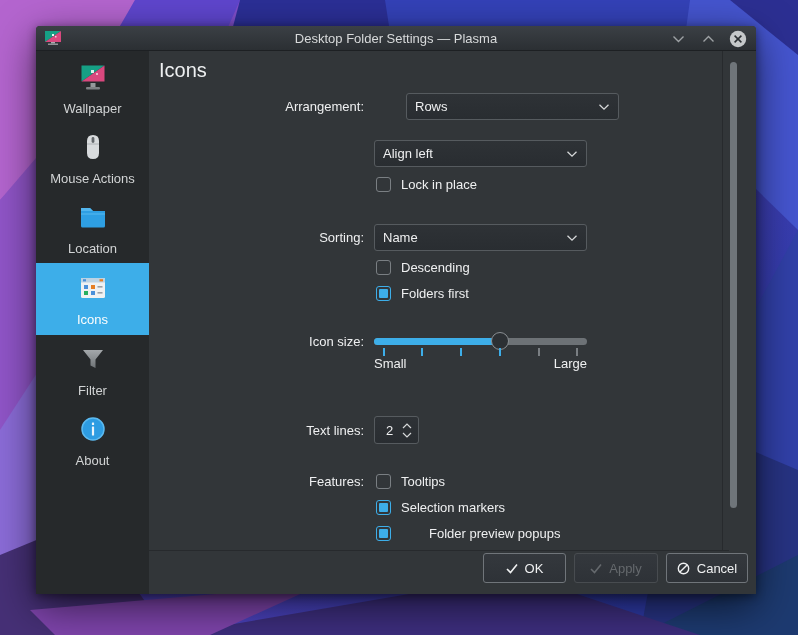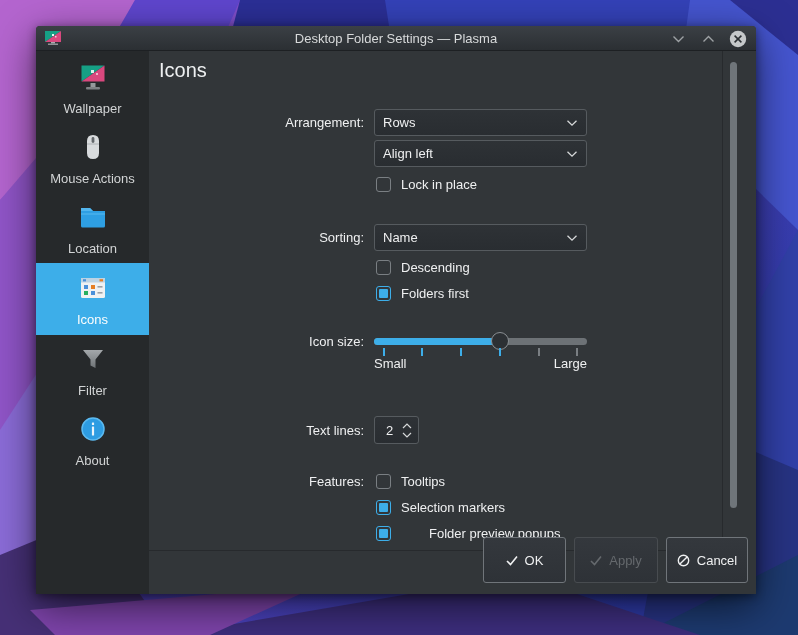--- a/index.html
+++ b/index.html
@@ -67,21 +67,21 @@
           background:linear-gradient(#2e3236,#292d31); display:flex; align-items:center; }
   .spin .val { flex:1; text-align:center; padding-left:2px; }
   .spin .arrows { display:flex; flex-direction:column; gap:3px; padding-right:6px; }
 
   .scroll-vline { position:absolute; left:573px; top:0; width:1px; height:499px; background:#272a2d; }
   .scroll-hline { position:absolute; left:0; top:499px; width:580px; height:1px; background:#272a2d; }
   .scroll-thumb { position:absolute; left:581px; top:11px; width:7px; height:446px;
                   border-radius:3.5px; background:#6f757a; }
 
   .btn-row { position:absolute; right:8px; bottom:11px; display:flex; gap:8px; }
-  .btn { height:46px; border:1px solid #70757a; border-radius:3px; color:#eff0f1;
+  .btn { height:30px; border:1px solid #70757a; border-radius:3px; color:#eff0f1;
          background:linear-gradient(#34383d,#2e3237); display:flex; align-items:center;
          justify-content:center; gap:7px; font-size:13px; }
   .btn.w-ok{ width:83px; } .btn.w-apply{ width:84px; } .btn.w-cancel{ width:82px; }
   .btn.disabled { border-color:#484c50; color:#65696d; }
   .btn svg { stroke:currentColor; }
 </style>
 </head>
 <body>
 
 <div class="stage">
@@ -229,21 +229,21 @@
               <rect x="14.9" y="13.6" width="2.2" height="9" rx="0.5" fill="#eaf4fb"></rect>
             </svg>
           </span>
           <span>About</span>
         </div>
       </div>
 
       <div class="content">
         <div class="page-heading">Icons</div>
 
-        <div class="row" style="top:58px;">
+        <div class="row" style="top:42px;gap:32px;">
           <span class="lbl">Arrangement:</span>
           <div class="combo">
             <span>Rows</span>
             <svg width="12" height="8" viewBox="0 0 12 8" fill="none">
               <polyline points="1.5,1.8 6,6.2 10.5,1.8" stroke="#d6d8d9" stroke-width="1.3"></polyline>
               </svg>
           </div>
         </div>
 
         <div class="row" style="top:89px;">

